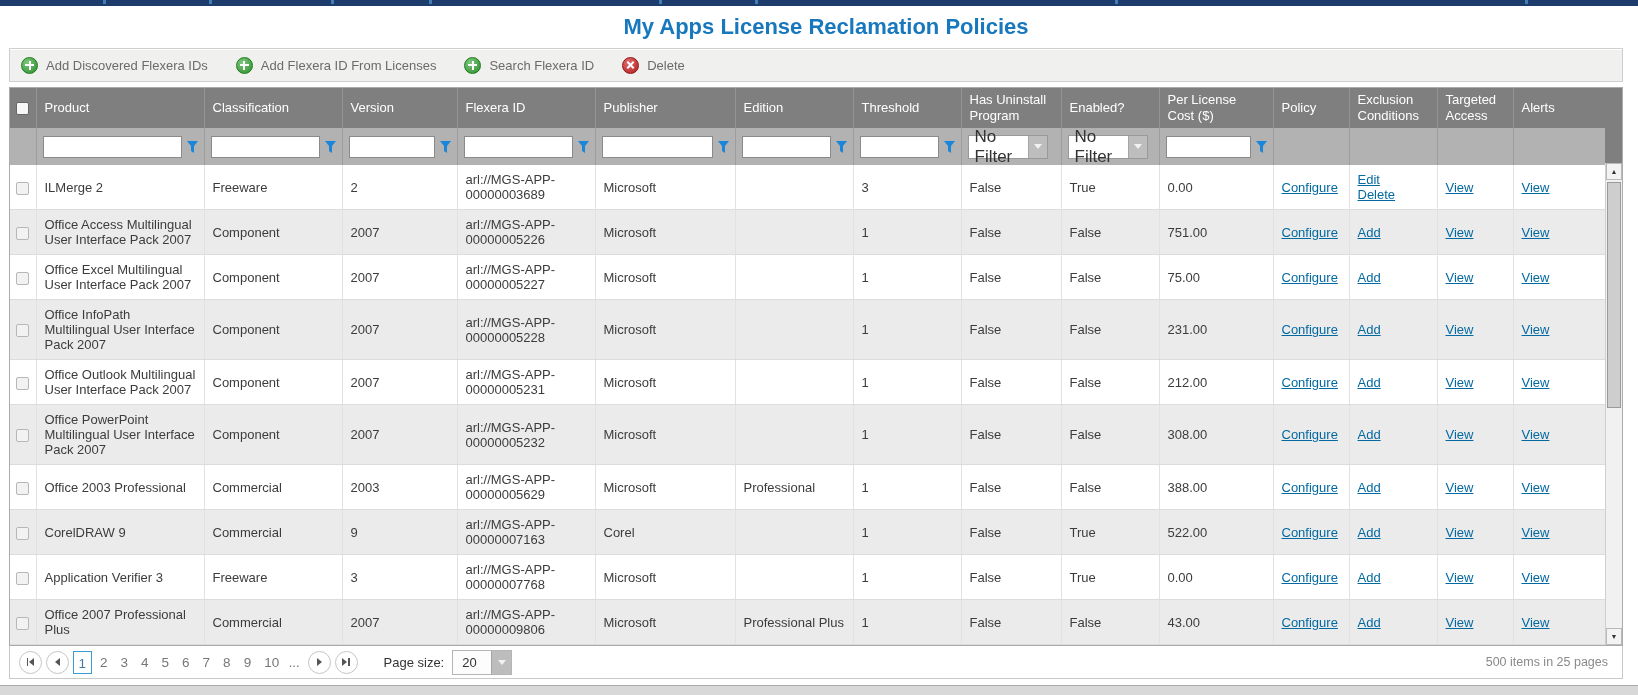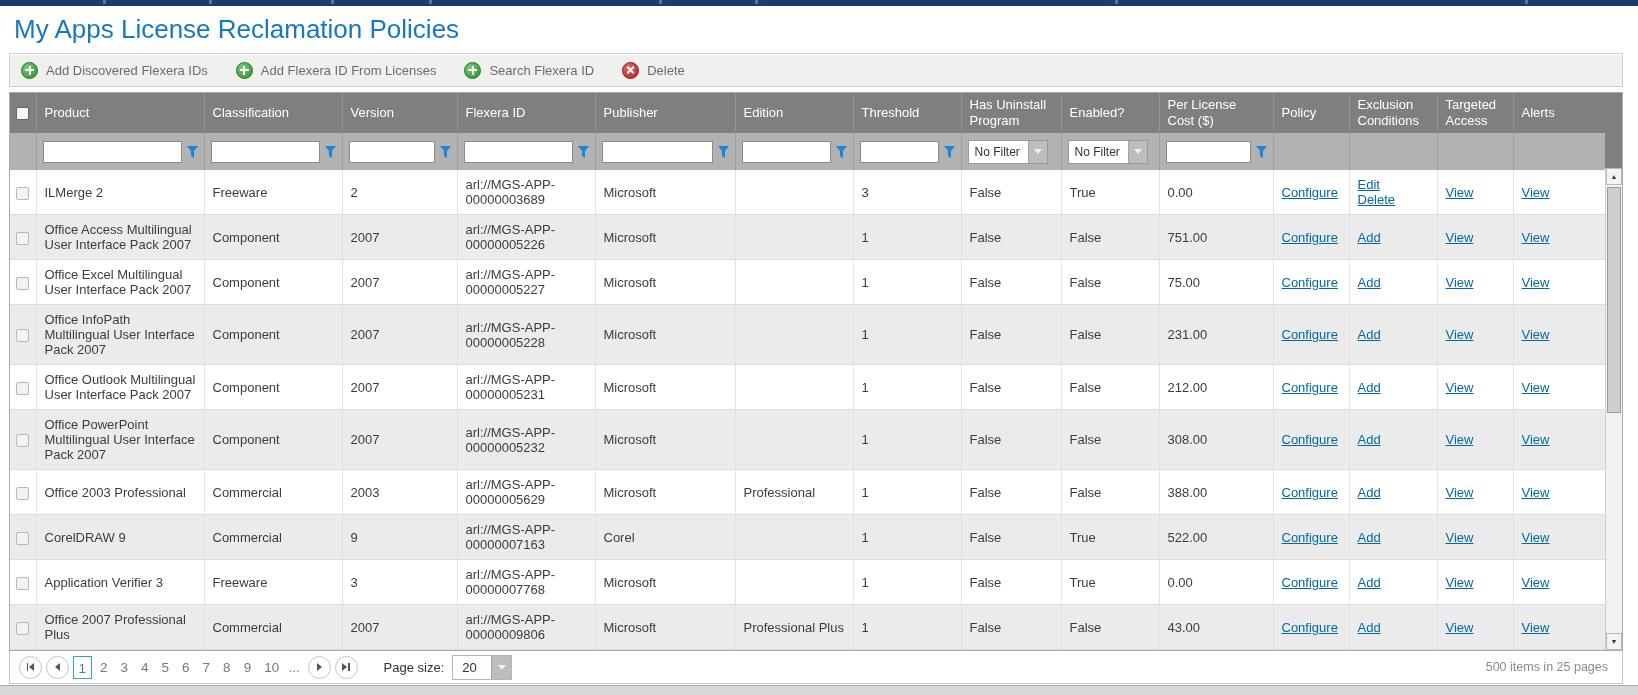--- a/index.html
+++ b/index.html
@@ -5,21 +5,21 @@
   * { box-sizing: border-box; margin: 0; padding: 0; }
   html,body { width:1638px; height:695px; overflow:hidden; }
   body {
     font-family:"Liberation Sans","DejaVu Sans",sans-serif;
     font-size:13px; color:#3c3c3c; background:#fff; position:relative;
   }
   
   .topbar { height:6px; background:#1d3c6b; position:relative; }
   .tick { position:absolute; top:0; width:3px; height:4px; background:#3f7fb5; }
 
-  .page-title { color:#1878be; font-size:26px; font-weight:normal; padding:8px 0 8px 14px; }
+  .page-title { color:#1878be; font-size:22px; font-weight:bold; padding:8px 0 8px 14px;text-align:center; }
 
   .content { margin-left:9px; width:1614px; }
 
   .toolbar {
     height:34px; background:#f0f0ef; border:1px solid #cfcfcf;
     box-shadow: inset 0 1px 0 #ffffff; display:flex; align-items:center;
     padding-left:11px; gap:28px;
   }
   .tb-btn { display:flex; align-items:center; gap:8px; color:#6b6b6b; cursor:pointer; white-space:nowrap; }
   .icon-circle { width:17px; height:17px; border-radius:50%; position:relative; flex:0 0 auto; }
@@ -43,21 +43,21 @@
 
   .filter-row td { background:#b2b2b2; padding:6px 6px; border-right:1px solid #9e9e9e; height:37px; }
   .filter-row td:last-child { border-right:none; }
   .filter-box { display:flex; align-items:center; gap:5px; }
   .filter-input {
     flex:1; min-width:0; height:22px; border:1px solid #8a8a8a;
     background:#fff; padding:0 4px; font-family:inherit; font-size:12px;
   }
   .funnel { flex:0 0 auto; display:flex; align-items:center; }
   .fake-select { display:flex; width:80px; height:24px; background:#fff; border:1px solid #999; align-items:stretch; cursor:pointer; }
-  .fs-label { flex:1; display:flex; align-items:center; padding-left:6px; font-size:12px; color:#333; }
+  .fs-label { flex:1; display:flex; align-items:center; padding-left:6px; font-size:17px; color:#333; }
   .fs-btn { width:19px; background:#bdbdbd; border-left:1px solid #a5a5a5; display:flex; align-items:center; justify-content:center; }
   .fs-tri { width:0; height:0; border-left:4px solid transparent; border-right:4px solid transparent; border-top:5px solid #f2f2f2; }
 
   tbody td {
     padding:7px 8px; border-right:1px solid #e2e2e2; border-bottom:1px solid #dcdcdc;
     line-height:15px; vertical-align:middle; font-size:13px;
   }
   tbody td:last-child { border-right:none; }
   tr.row-even td { background:#ffffff; }
   tr.row-odd  td { background:#ebebeb; }

